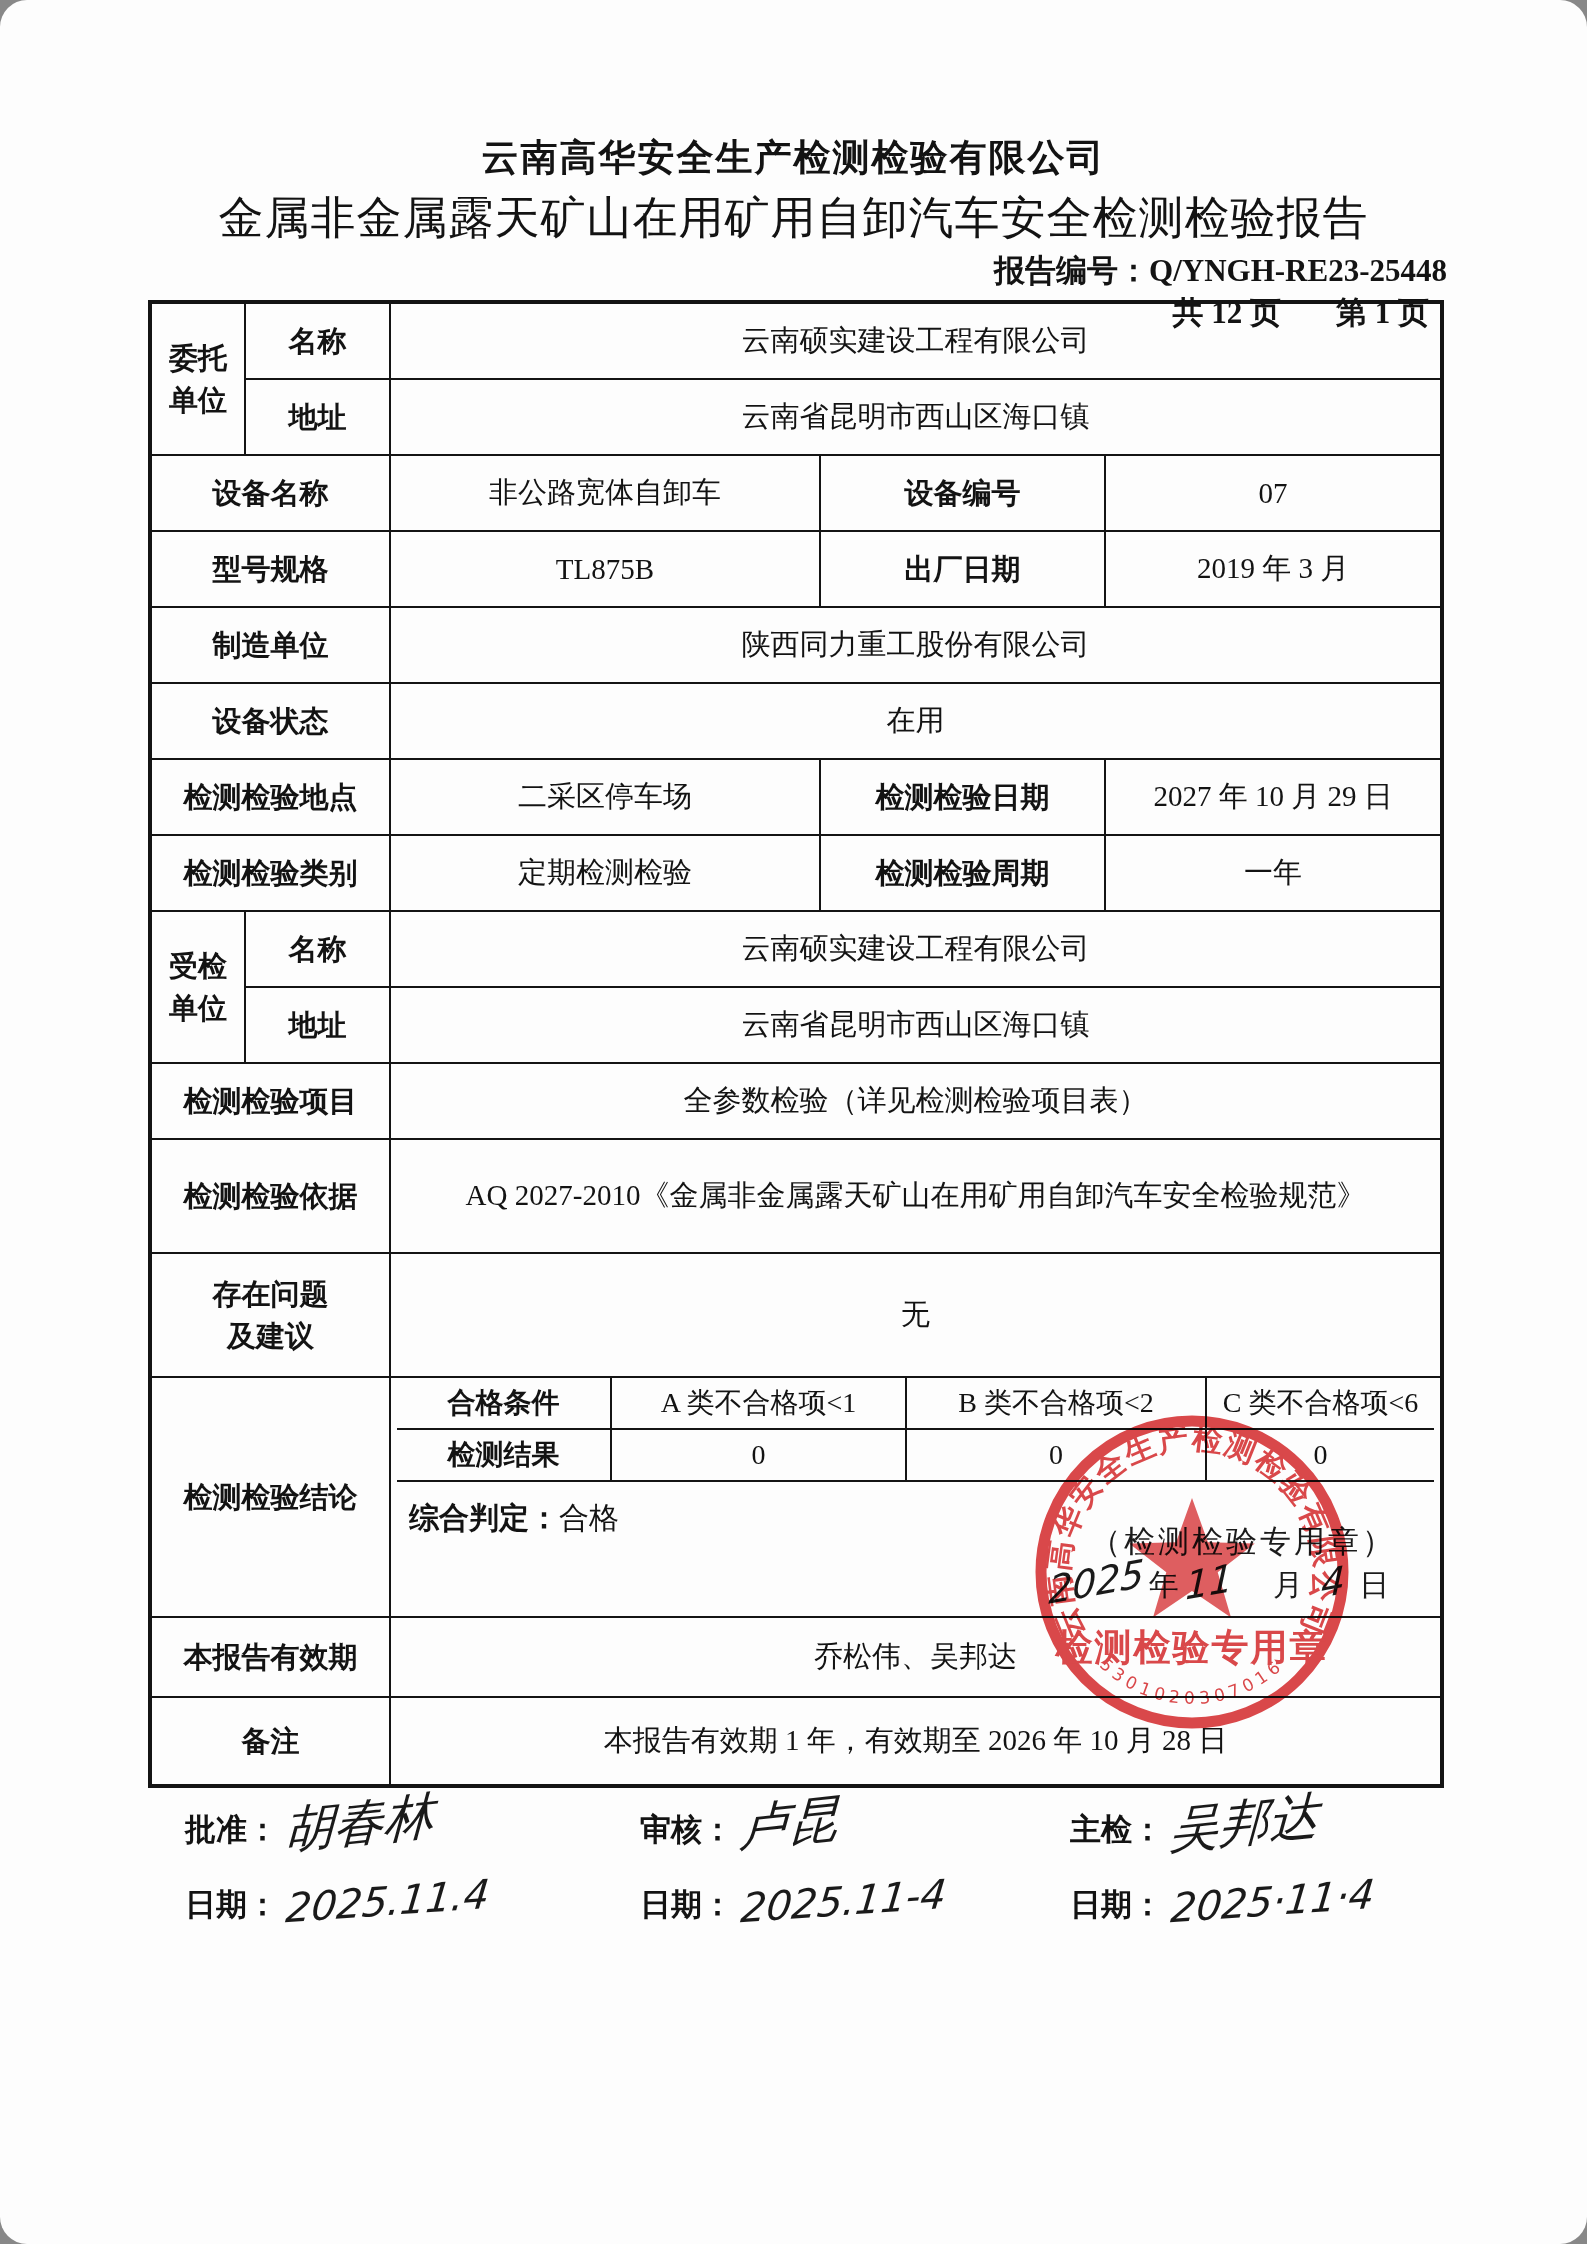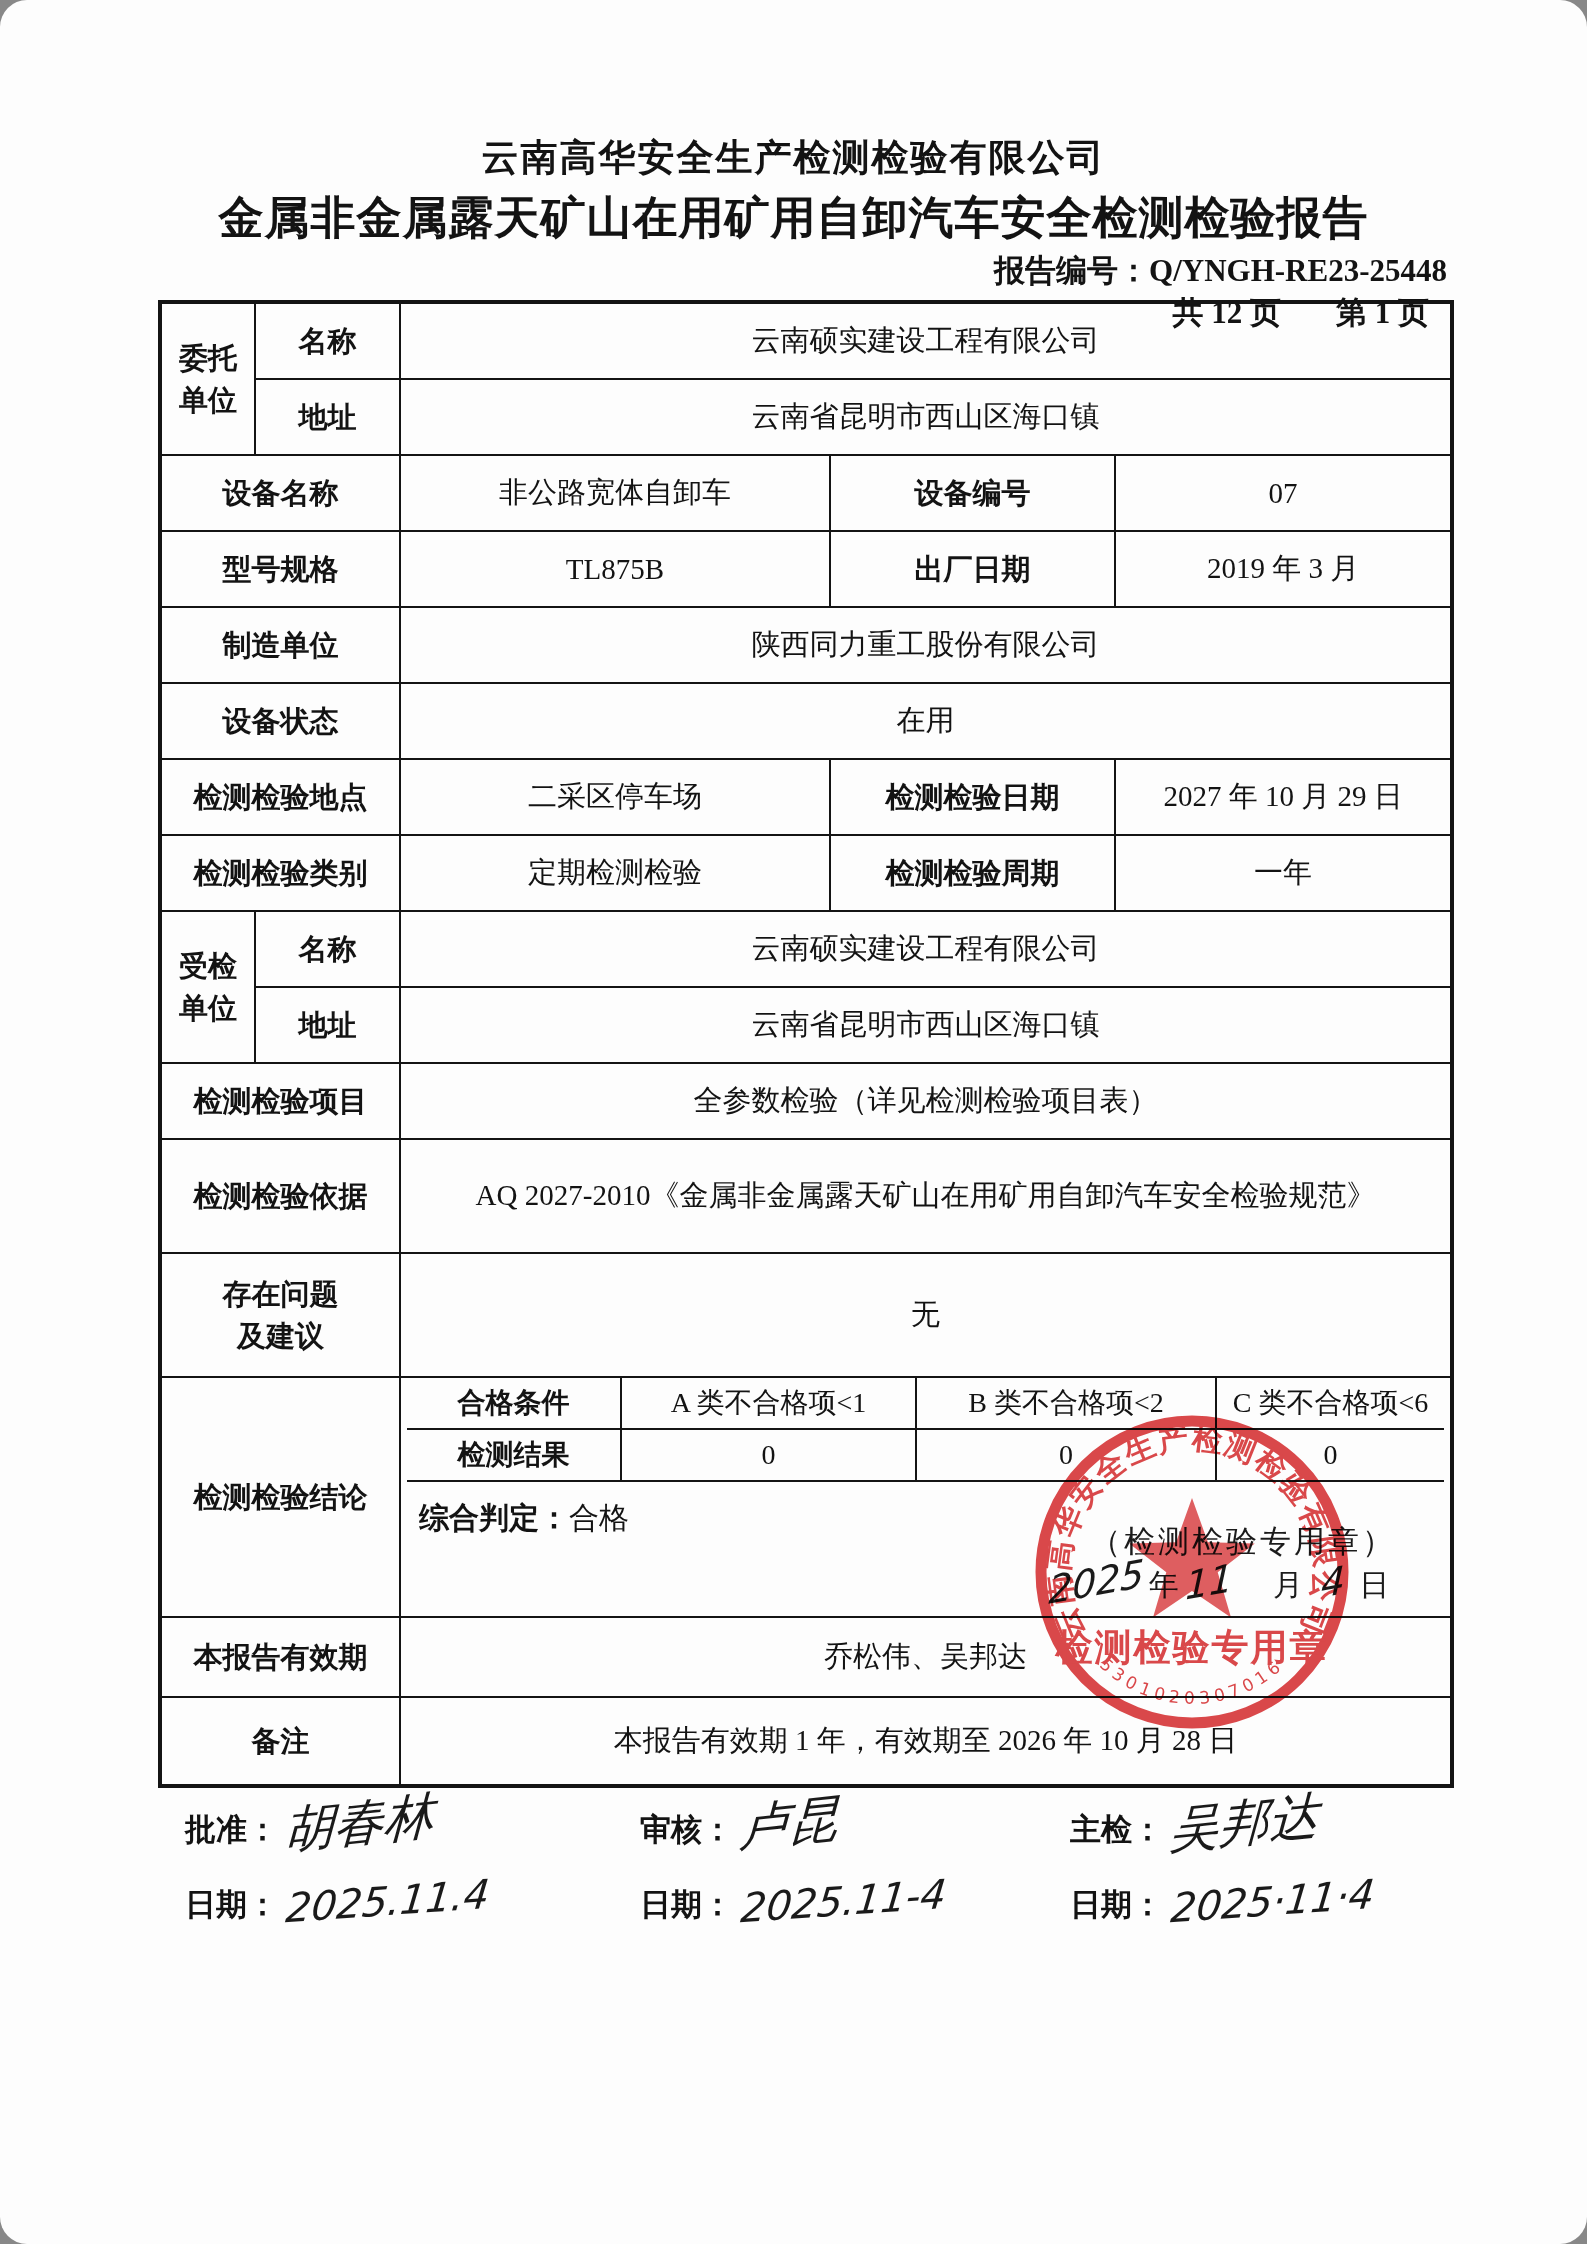--- a/index.html
+++ b/index.html
@@ -9,31 +9,31 @@
     font-family:"Liberation Serif", serif;
     border-radius:27px;
   }
   
   .hdr-company{
     position:absolute; top:133px; left:0; width:100%;
     text-align:center; font-size:37px; font-weight:700; letter-spacing:2px;
   }
   .hdr-title{
     position:absolute; top:188px; left:0; width:100%;
-    text-align:center; font-size:45px; font-weight:700; letter-spacing:1px;
+    text-align:center; font-size:45px; font-weight:400; letter-spacing:1px;
   }
   .hdr-meta{
     position:absolute; top:250px; left:155px; width:1292px;
     display:flex; justify-content:space-between; align-items:flex-end;
     font-size:31px; font-weight:700;flex-direction:column;
   }
   .hdr-meta .pages{display:flex; gap:55px; padding-right:18px;}
   
   table.rpt{
-    position:absolute; left:158px; top:300px; width:1292px;
+    position:absolute; left:148px; top:300px; width:1292px;
     border-collapse:collapse; table-layout:fixed;
     border:4px solid #141414;
   }
   table.rpt td{
     border:2px solid #141414; text-align:center; vertical-align:middle;
     font-size:29px; padding:0 6px; overflow:hidden;
   }
   td.lbl{font-weight:700; font-size:30px; white-space:pre-line; line-height:1.45;}
   tr.h74 td{height:74px;}
   tr.h112 td{height:112px;}

